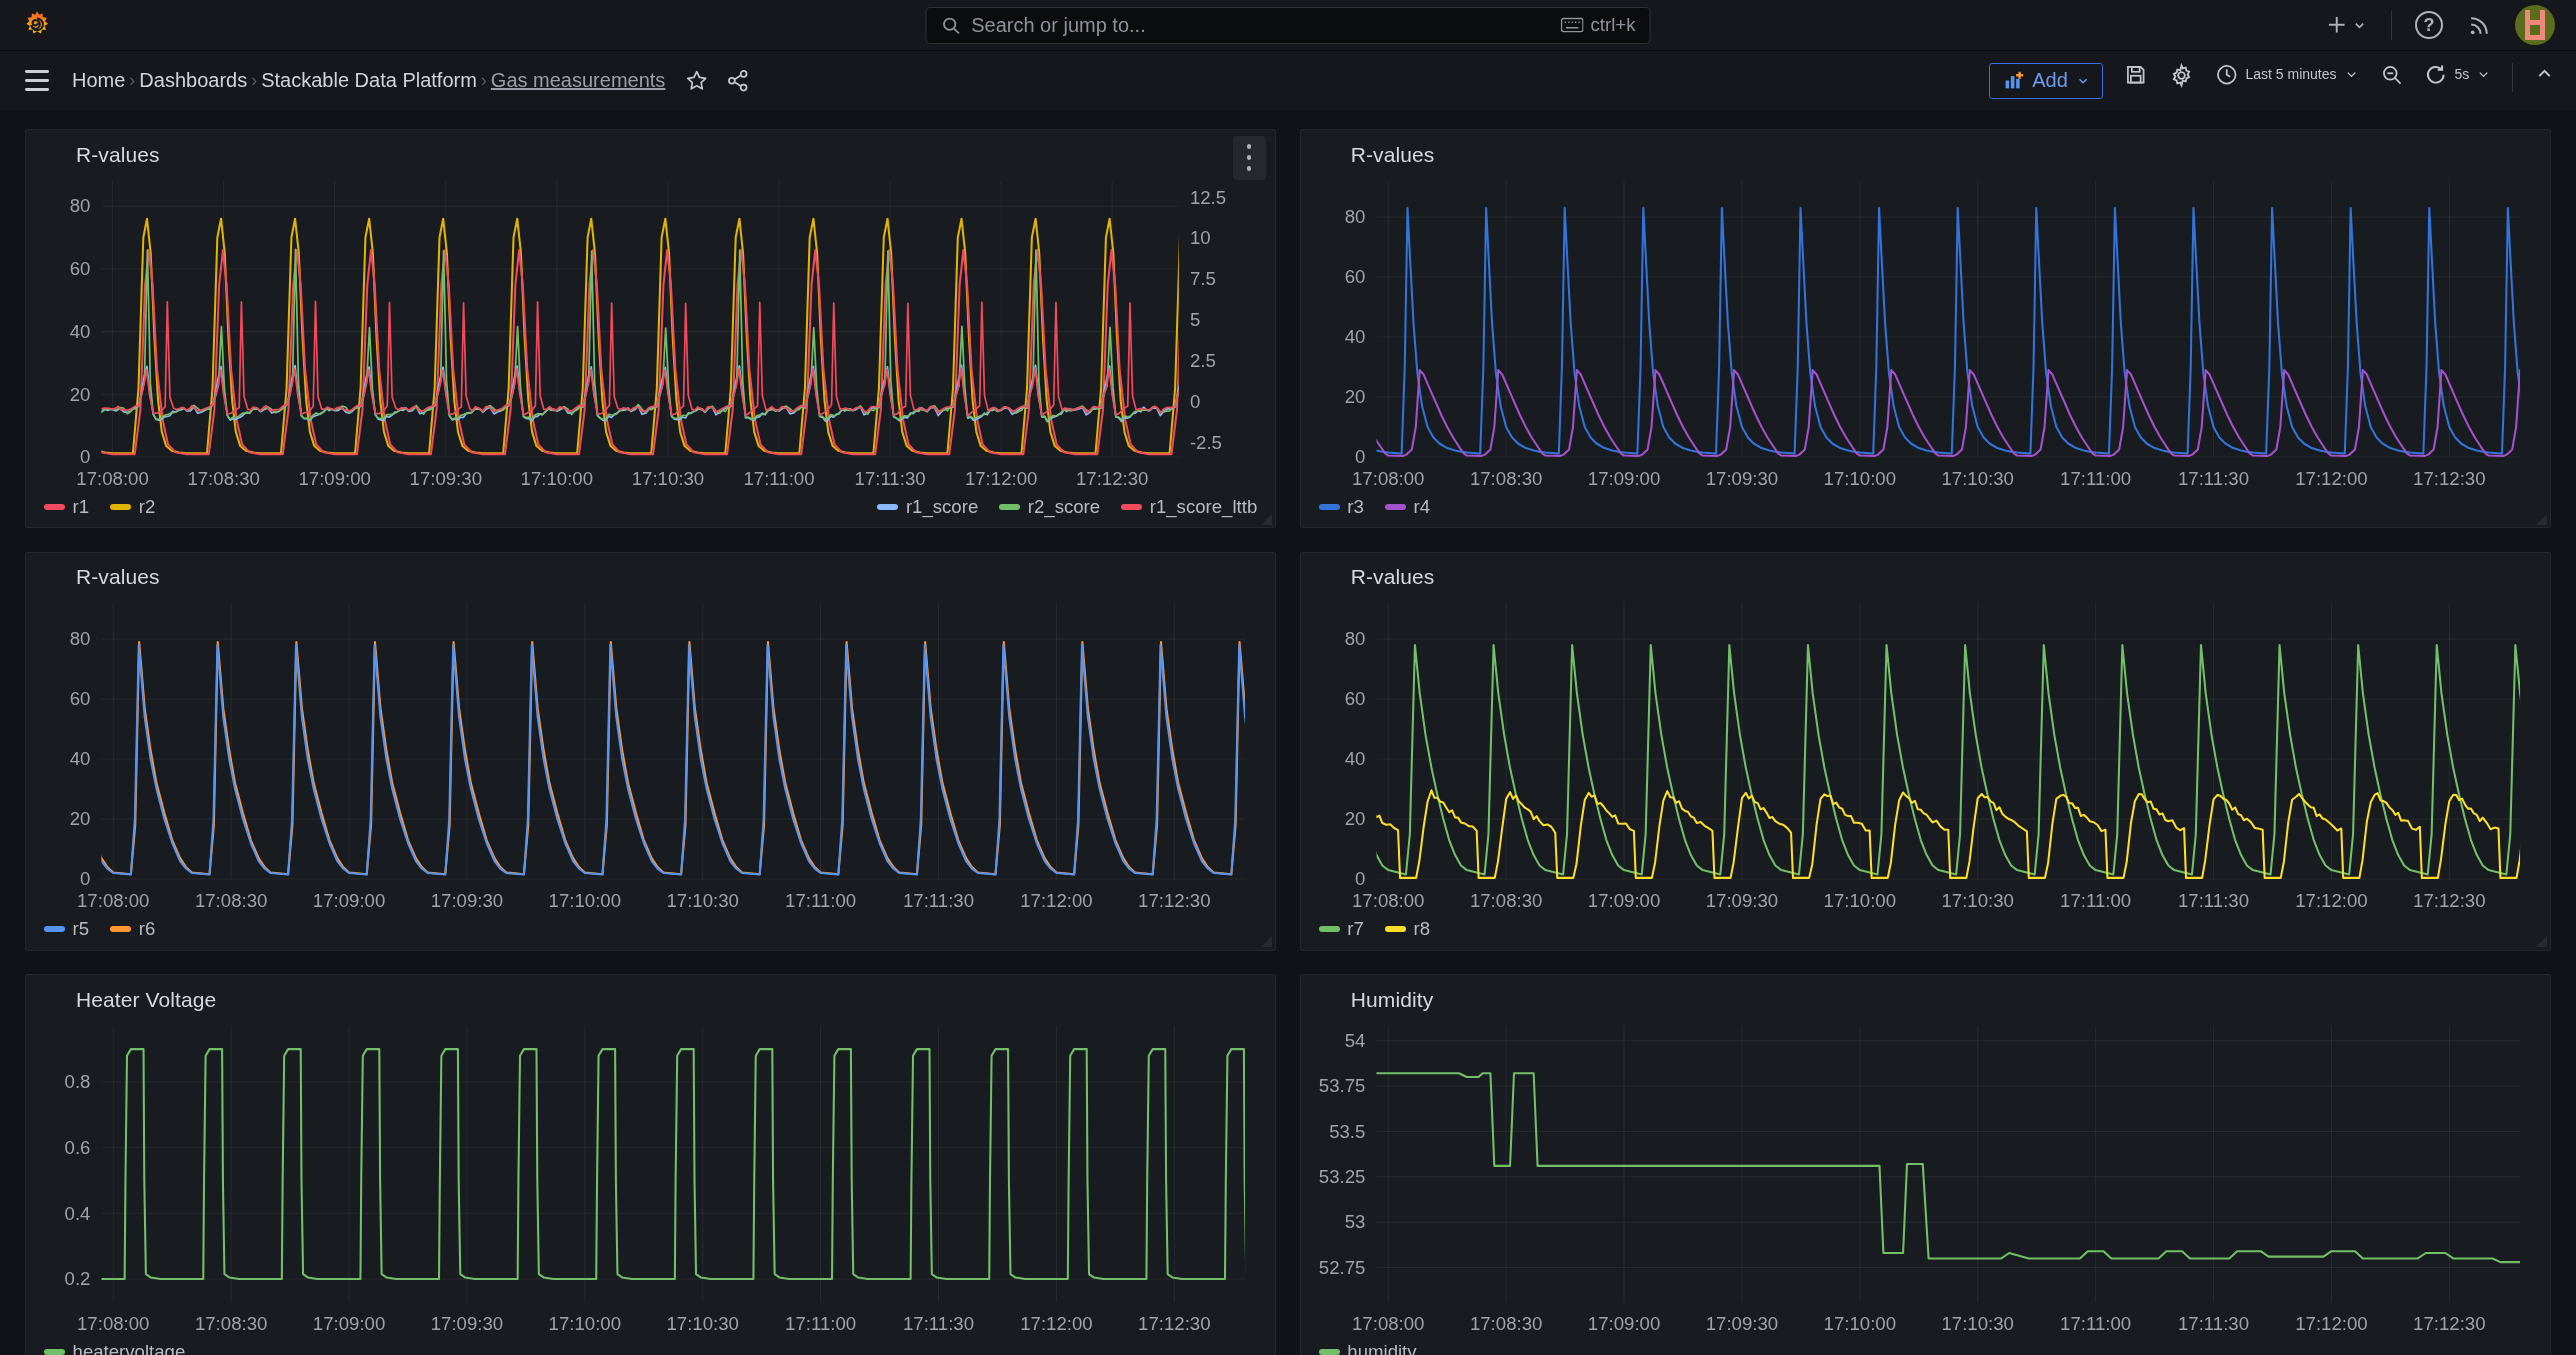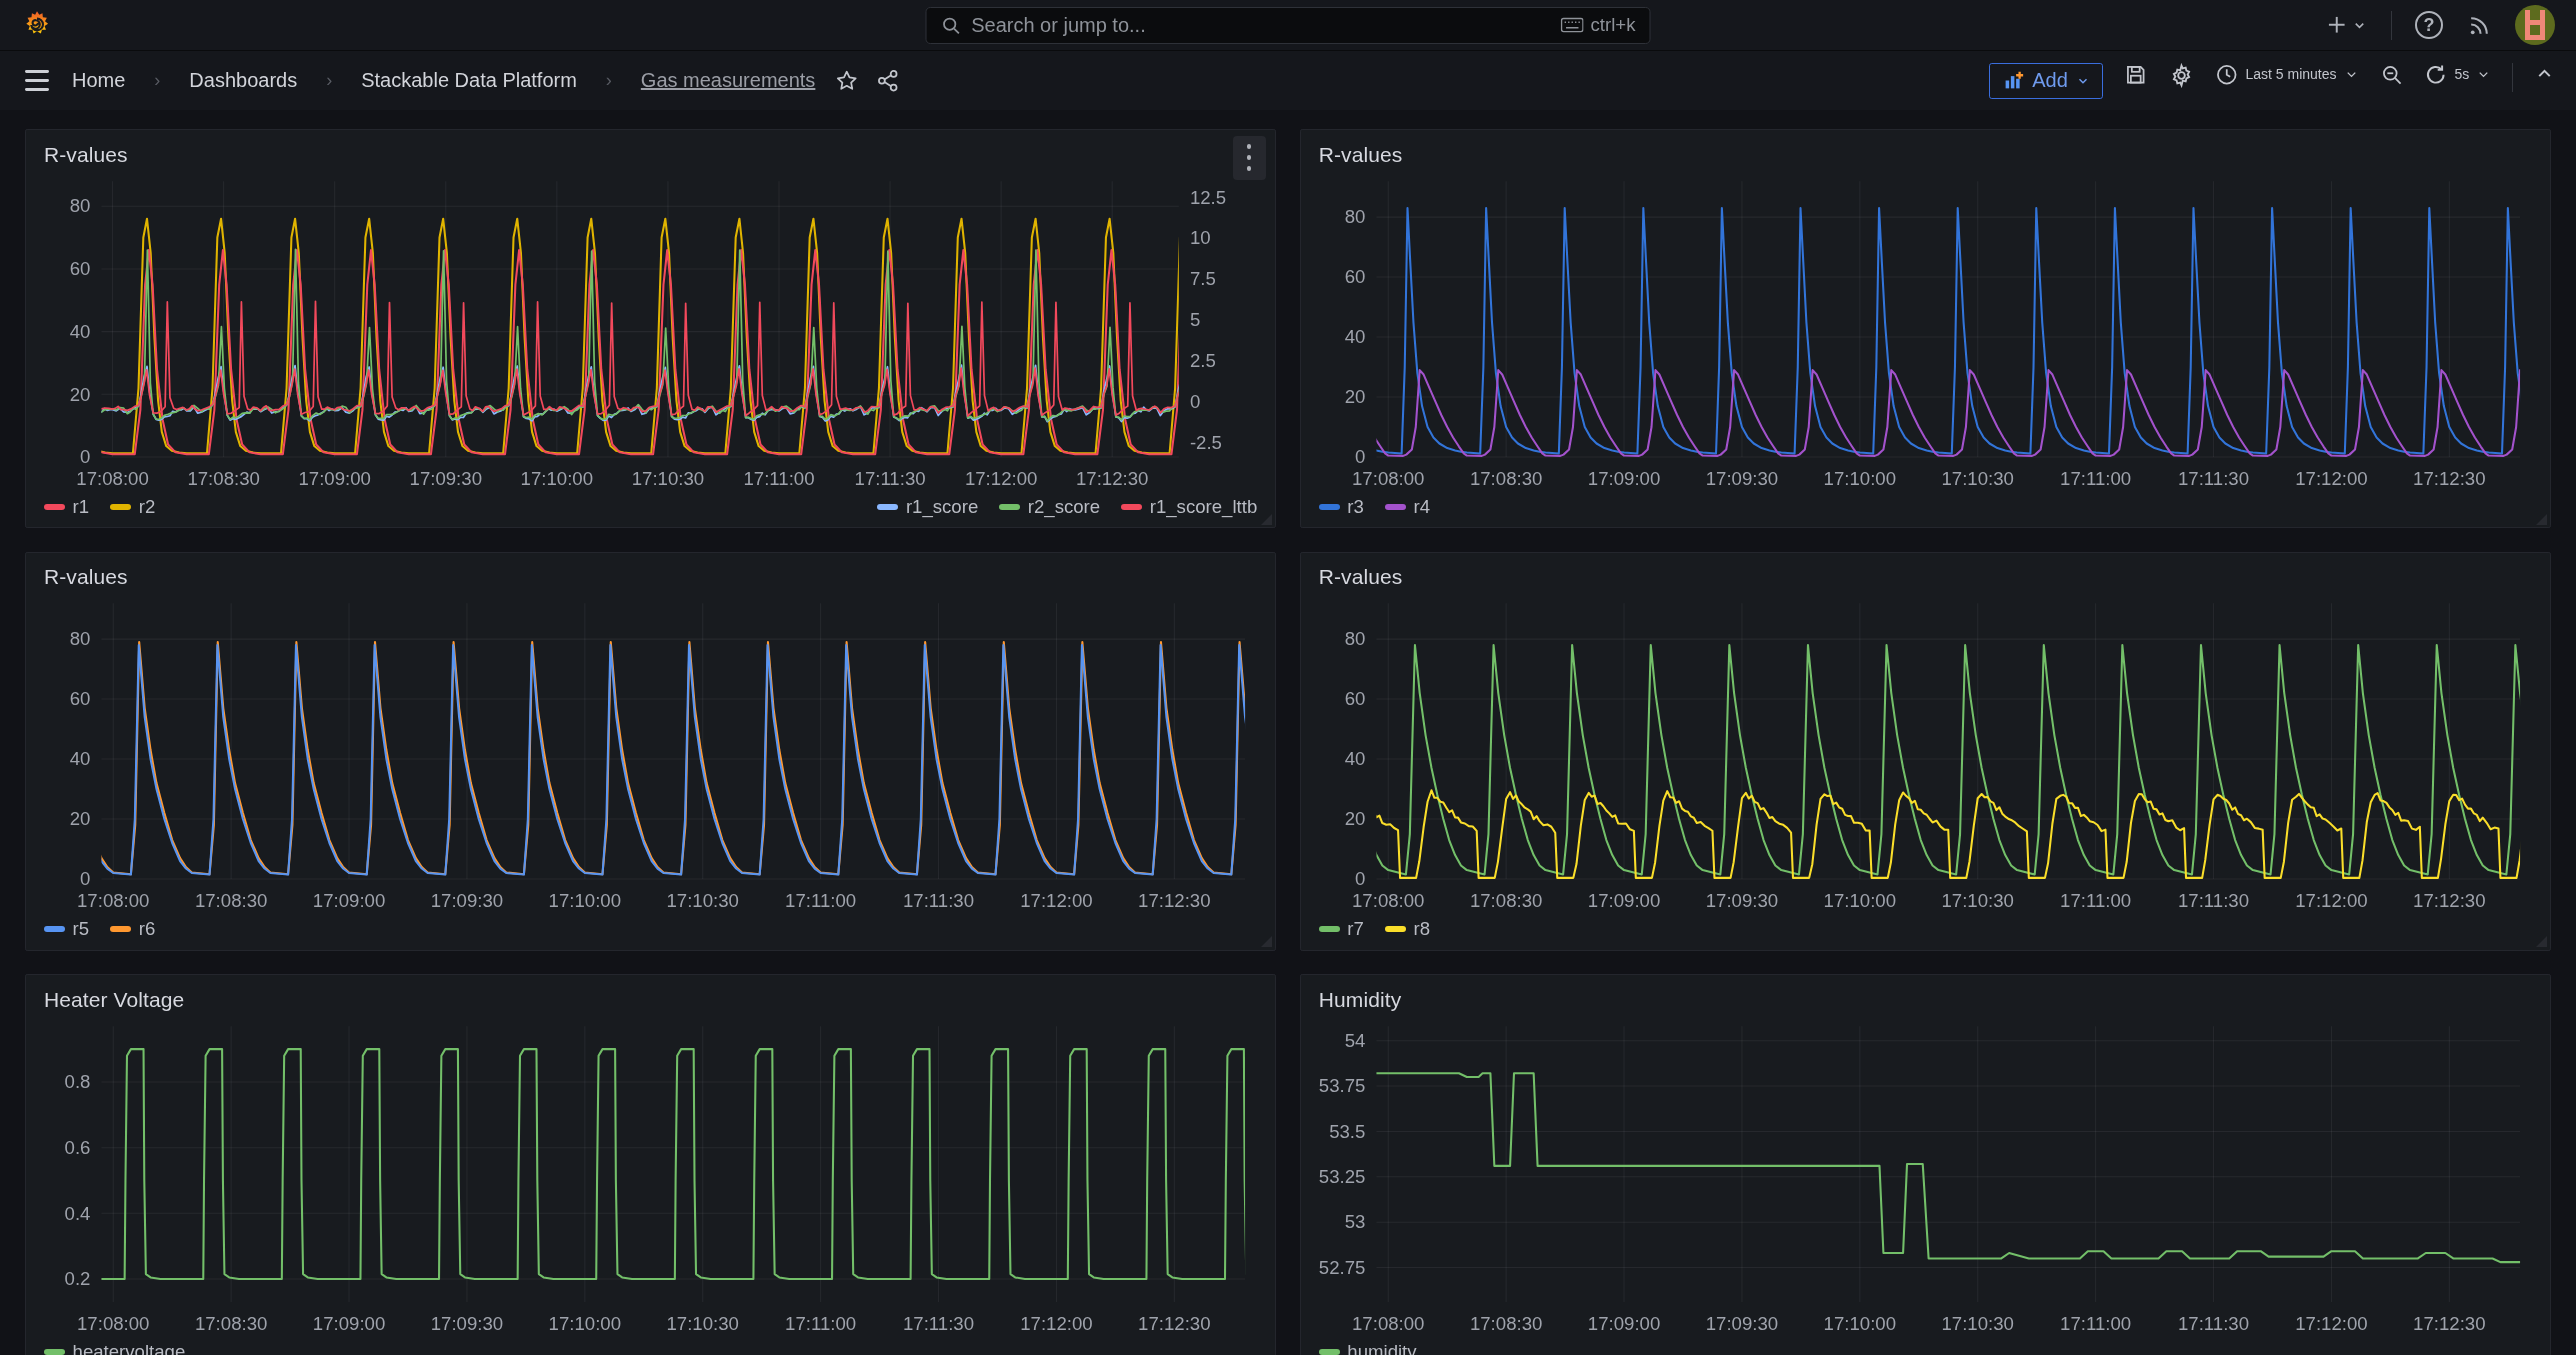--- a/index.html
+++ b/index.html
@@ -19,38 +19,38 @@
   .tb-icon { color:#aeb2ba; display:flex; align-items:center; gap:4.1px; cursor:pointer; }
   .vdiv { width:0.7px; height:29px; background:#33363d; }
   .avatar { width:40px; height:40px; border-radius:50%; overflow:hidden; cursor:pointer; }
   .qhelp { width:28px; height:28px; border:2.1px solid #aeb2ba; border-radius:50%;
     display:flex; align-items:center; justify-content:center; font-size:18px; font-weight:700; color:#aeb2ba;}
 
   
   .crumbbar { height:59px; background:#15171c; display:flex; align-items:center; padding:0 21px; gap:19.3px; }
   .burger { display:flex; flex-direction:column; gap:5.5px; cursor:pointer; padding:4.1px; }
   .burger i { display:block; width:23.5px; height:3.4px; background:#cdd0d6; border-radius:1.4px; }
-  .crumbs { display:flex; align-items:center; gap:29px; font-size:20px; }
+  .crumbs { display:flex; align-items:center; gap:4px; font-size:20px; }
   .crumbs a { color:#d2d4da; cursor:pointer; text-decoration:none; }
   .crumbs .sep { color:#585b63; font-size:18px; }
   .crumbs .current { color:#9b9ea6;text-decoration:underline; }
   .crumb-icons { display:flex; align-items:center; gap:18px; color:#c3c6cd; }
   .cb-right { margin-left:auto; display:flex; align-items:flex-start; gap:21px; }
   .addbtn { display:flex; align-items:center; gap:8.3px; border:1.4px solid #3a6ddd; border-radius:2.8px;
     padding:5.5px 12.4px; cursor:pointer; background:transparent; }
   .addbtn span { color:#6f9bef; font-size:20px; font-weight:500; }
   .toolbtn { color:#c3c6cd; cursor:pointer; display:flex; align-items:center; gap:7px; font-size:14px; }
 
   
   .grid { margin:19.3px 25px; display:grid; grid-template-columns:1fr 1fr;
     grid-auto-rows:399px; gap:23.5px; }
   .panel { background:#181b1f; border:0.7px solid #24262d; border-radius:2.1px;
     display:flex; flex-direction:column; padding-top:9.7px; position:relative; }
   .panel-header { height:30px; padding:0 18px; display:flex; align-items:center; }
-  .panel-title { font-size:21px; font-weight:500; color:#d7d9e0; letter-spacing:0.1px; cursor:pointer; }
+  .panel-title { font-size:21px; font-weight:500; color:#d7d9e0; letter-spacing:0.1px; cursor:pointer;margin-left:32px; }
   .kebab { position:absolute; top:5.5px; right:9.7px; width:33px; height:44px; background:#26282e;
     border-radius:4.1px; display:flex; flex-direction:column; align-items:center; justify-content:center;
     gap:6.2px; cursor:pointer; }
   .kebab i { width:4.8px; height:4.8px; border-radius:50%; background:#b0b3ba; }
   .chart { flex:1; margin:0 12.4px; position:relative; }
   .chart svg { position:absolute; inset:0; }
   svg text { font-family:"Liberation Sans", sans-serif; fill:#9fa3ac; font-size:27px; }
   .legend { height:34px; padding:0 18px 7px; display:flex; align-items:center;
     justify-content:space-between; overflow:hidden; }
   .lg-group { display:flex; align-items:flex-start; gap:21px; }

